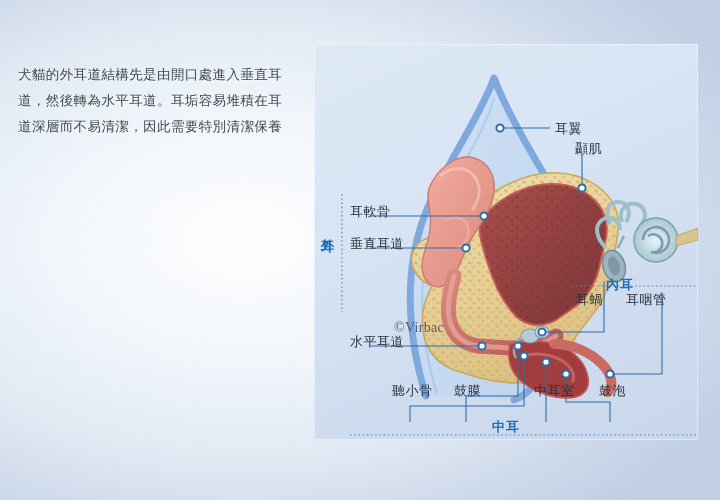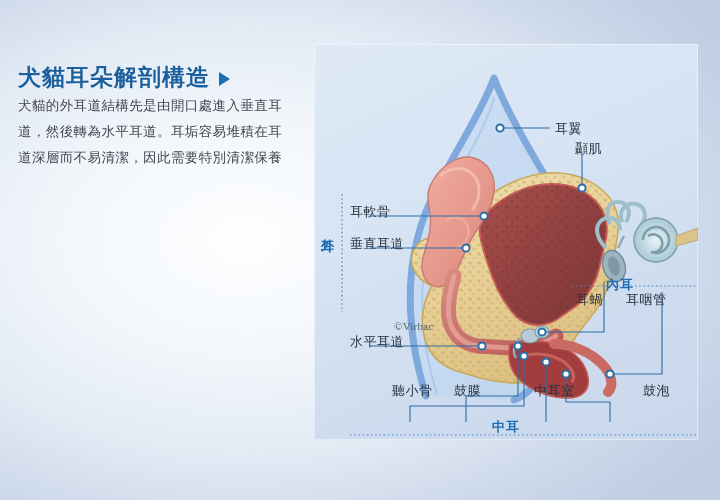--- a/index.html
+++ b/index.html
@@ -59,34 +59,30 @@
     font-size:13px;color:#1f6eb4;font-weight:bold;
     letter-spacing:1px;white-space:nowrap;
   }
   .lbl-vert{
     writing-mode:vertical-rl;
     text-orientation:upright;
     line-height:15px;
   }
   #copyright{
     position:absolute;
-    font-size:11px;color:#55606c;letter-spacing:.3px;
+    font-size:14px;color:#55606c;letter-spacing:.3px;
     font-family:"Liberation Serif","DejaVu Serif",serif;
   }
 </style>
 </head>
 <body>
 
 <div id="page">
 
   <div id="left-col">
-    <div id="title-row">
-      <div id="title">犬貓耳朵解剖構造</div>
-      <div id="title-arrow"></div>
-    </div>
     <div id="body-text">犬貓的外耳道結構先是由開口處進入垂直耳道，然後轉為水平耳道。耳垢容易堆積在耳道深層而不易清潔，因此需要特別清潔保養</div>
   </div>
 
   <div id="panel">
 
     <svg id="panel-svg" width="384" height="396" viewBox="0 0 384 396">
       <defs>
         <linearGradient id="gPinna" x1="0" y1="0" x2="1" y2="1">
           <stop offset="0%" stop-color="#cfe0f4"></stop>
           <stop offset="100%" stop-color="#bcd3ee"></stop>
@@ -258,21 +254,21 @@
     <div class="lbl" style="left:241px;top:76px;">耳翼</div>
     <div class="lbl" style="left:261px;top:96px;">顳肌</div>
     <div class="lbl" style="left:36px;top:159px;">耳軟骨</div>
     <div class="lbl" style="left:36px;top:191px;">垂直耳道</div>
     <div class="lbl" style="left:36px;top:289px;">水平耳道</div>
     <div class="lbl" style="left:262px;top:247px;">耳蝸</div>
     <div class="lbl" style="left:312px;top:247px;">耳咽管</div>
     <div class="lbl" style="left:78px;top:338px;">聽小骨</div>
     <div class="lbl" style="left:140px;top:338px;">鼓膜</div>
     <div class="lbl" style="left:220px;top:338px;">中耳室</div>
-    <div class="lbl" style="left:285px;top:338px;margin-left:44px;">鼓泡</div>
+    <div class="lbl" style="left:285px;top:338px;">鼓泡</div>
 
     <div class="lbl-blue lbl-vert" style="left:6px;top:185px;">外耳</div>
     <div class="lbl-blue" style="left:292px;top:232px;">內耳</div>
     <div class="lbl-blue" style="left:178px;top:374px;">中耳</div>
 
     <div id="copyright" style="left:80px;top:276px;">©Virbac</div>
   </div>
 </div>
 
 </body></html>

